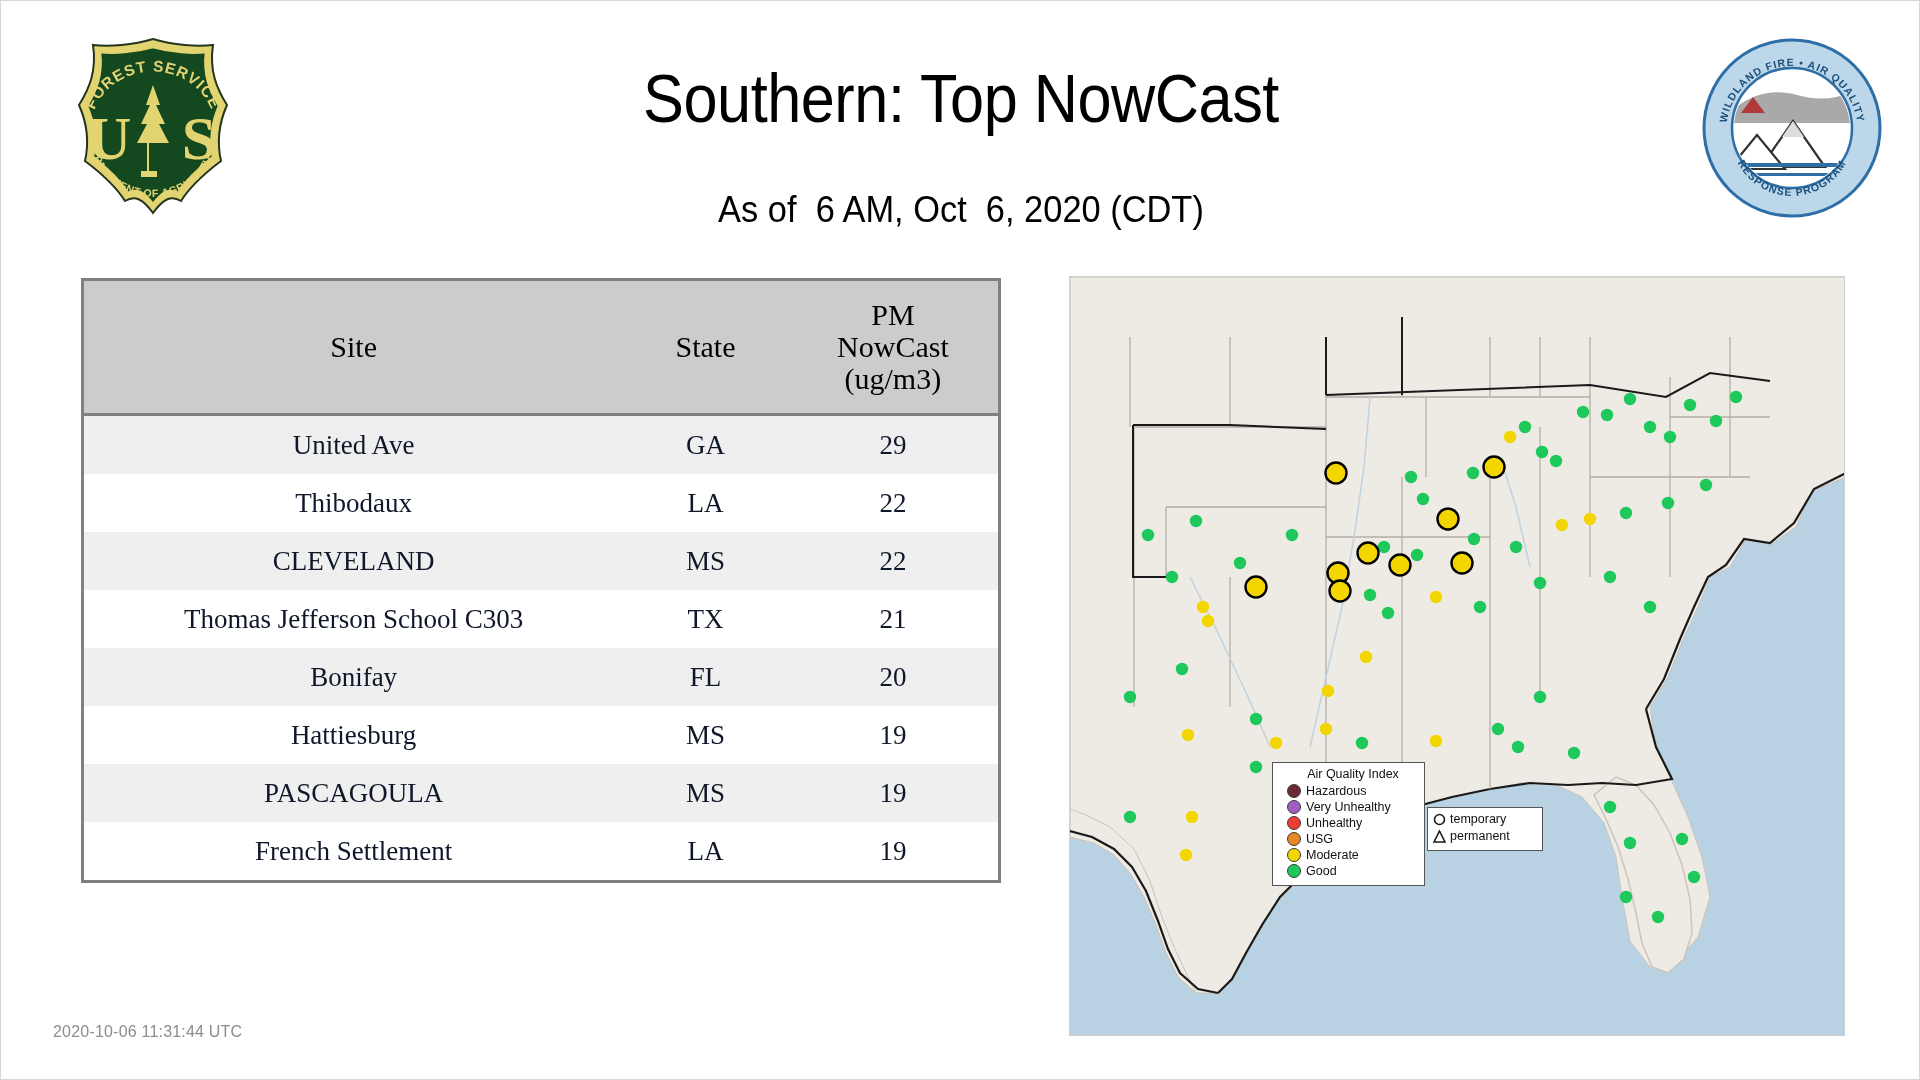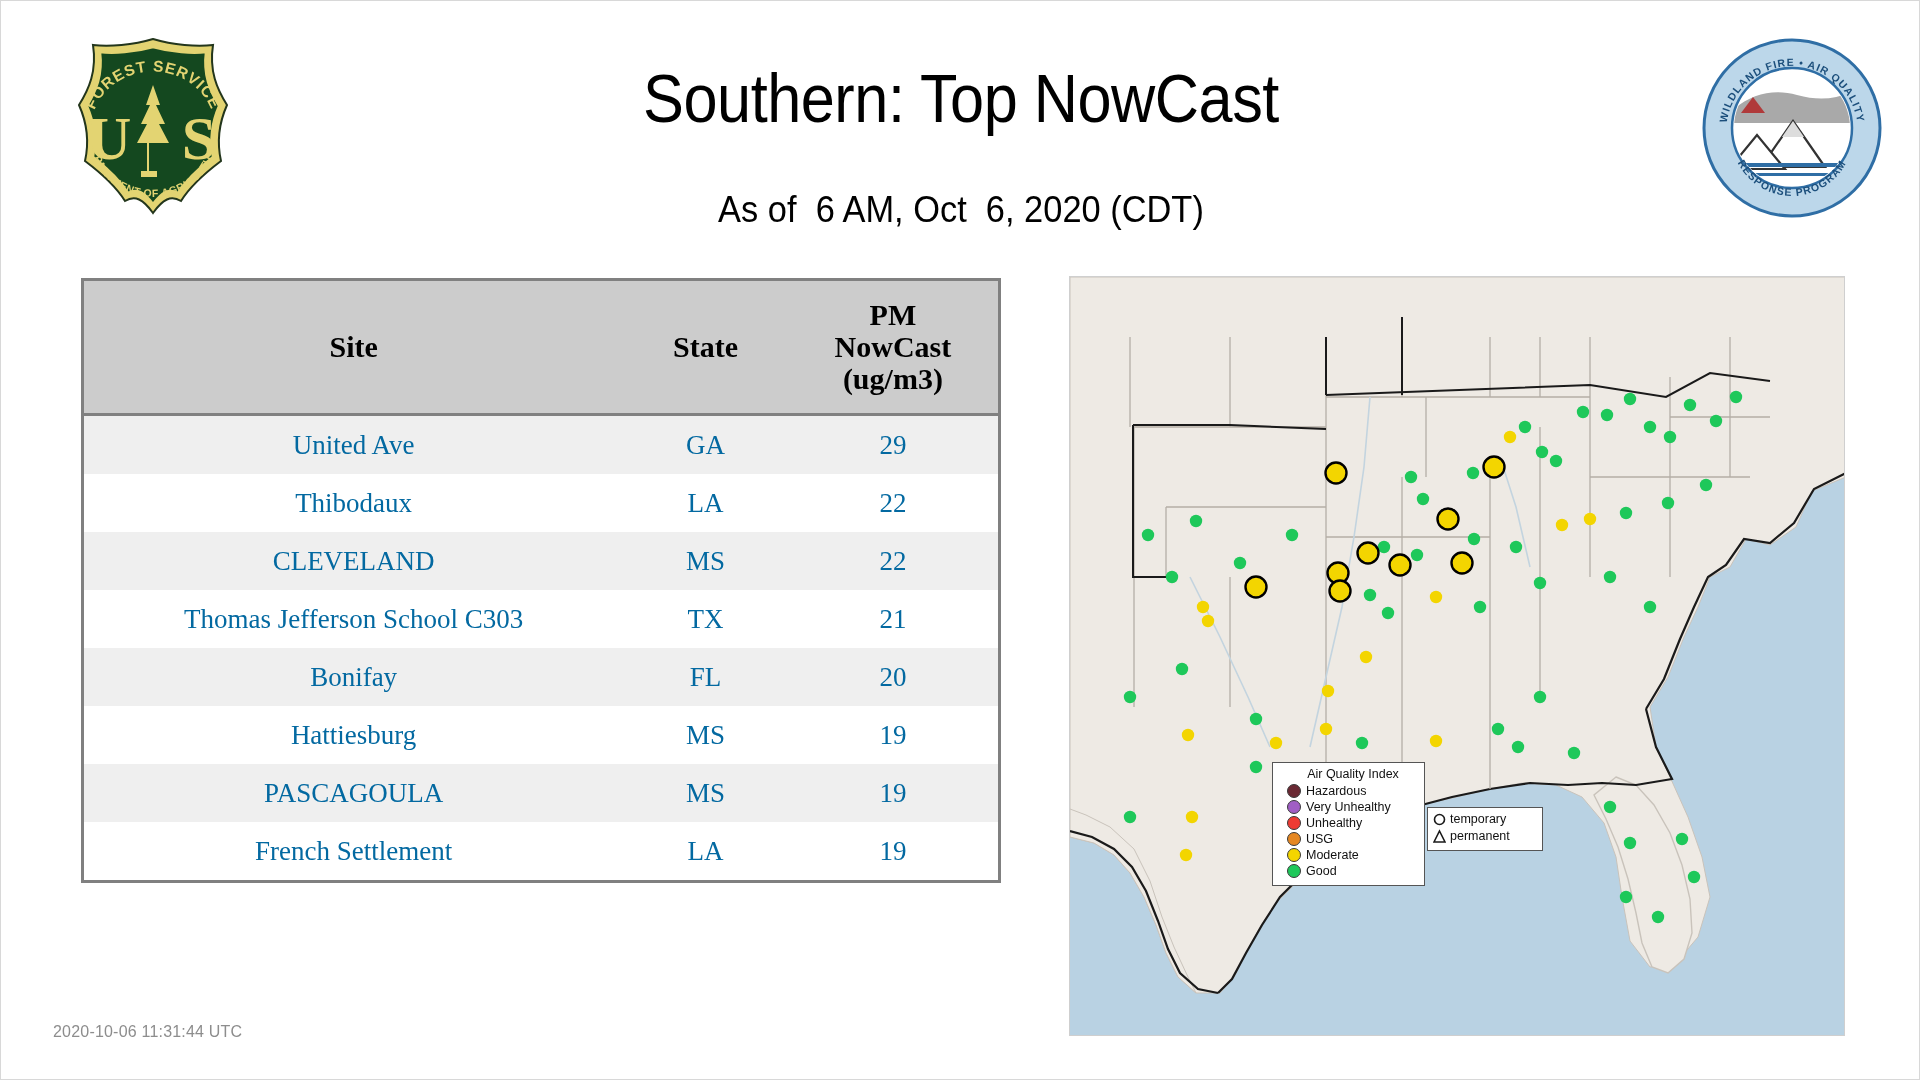--- a/index.html
+++ b/index.html
@@ -49,33 +49,33 @@
     box-sizing: border-box;
     background: #ffffff;
   }
   table#nowcast-table {
     border-collapse: collapse; width: 100%;
     font-family: "Liberation Serif", serif;
   }
   table#nowcast-table thead th {
     background: #cccccc;
     color: #000000;
-    font-weight: bold;
+    font-weight: normal;
     font-size: 30px;
     text-align: center;
     vertical-align: middle;
     padding: 10px 4px;
     height: 112px;
     border-bottom: 3px solid #808080;
     line-height: 1.06;
   }
   table#nowcast-table tbody td {
     font-size: 27px;
     text-align: center;
-    color: #0369a1;
+    color: #0f172a;
     padding: 0;
     height: 58px;
     line-height: 58px;
     border: none;
   }
   table#nowcast-table tbody tr:nth-child(odd) td { background: #efefef; }
   table#nowcast-table tbody tr:nth-child(even) td { background: #ffffff; }
   .col-site  { width: 59%; }
   .col-state { width: 18%; }
   .col-val   { width: 23%; }

